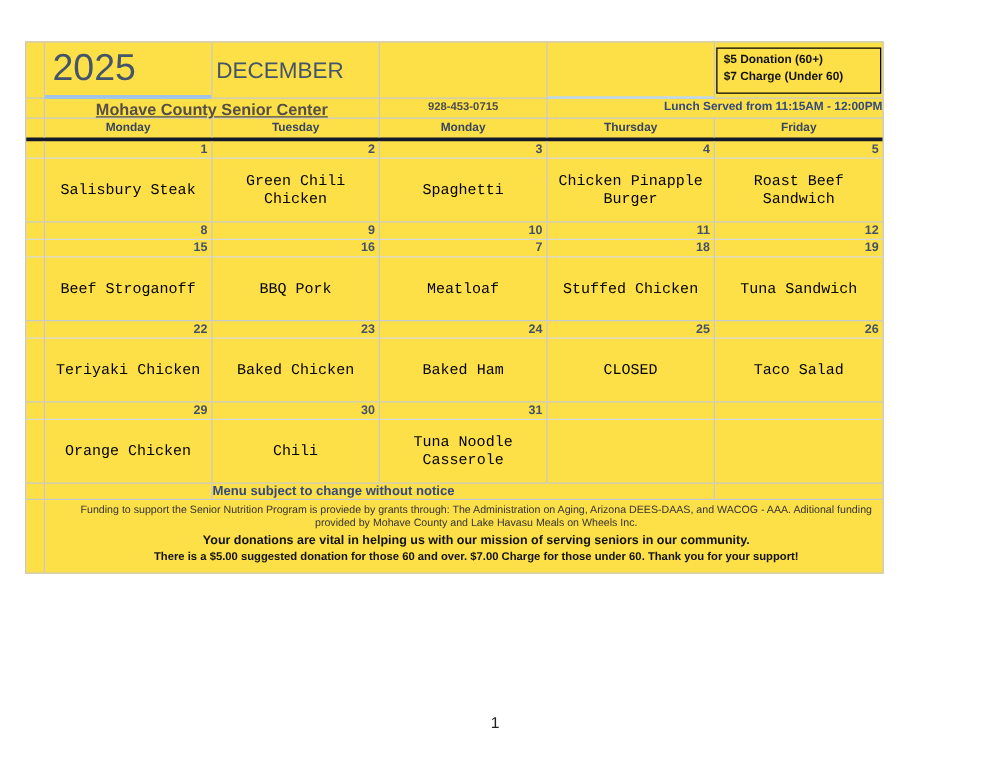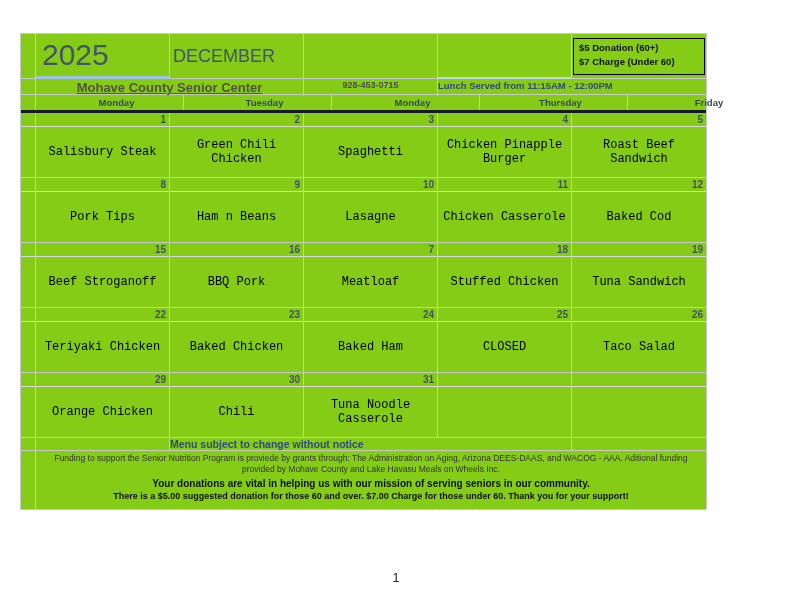--- a/index.html
+++ b/index.html
@@ -4,21 +4,21 @@
 <style>
   html,body { margin:0; padding:0; }
   body {
     width:792px; height:612px; background:#ffffff; position:relative;
     font-family:"Liberation Sans", sans-serif; overflow:hidden;
   }
   * { box-sizing:border-box; }
 
   .sheet {
     position:absolute; left:20px; top:33px; width:687px;
-    border:1px solid #c9c9c9; background:#84cc16;
+    border:1px solid #c9c9c9; background:#fde047;
   }
   .row { display:grid; }
   .cols6 { grid-template-columns:15px 134px 134px 134px 134px 134px; }
   .cell { border-right:1px solid #c9c9c9; overflow:visible; }
   .cell:last-child { border-right:none; }
   .hline { border-bottom:1px solid #c9c9c9; }
 
   
   .title-row { height:45px; }
   .year-cell {
@@ -30,39 +30,39 @@
   .donation-cell { padding:4px 1px 4px 1px; }
   .donation-box {
     border:1px solid #000; height:100%; padding:2px 18px 0 5px;
     font-weight:bold; font-size:9.5px; line-height:1.5; color:#111;
   }
 
   
   .subtitle-row { grid-template-columns:15px 268px 134px 268px; height:16px; }
   .center-name { font-weight:bold; font-size:13px; color:#554f46; text-align:center; line-height:17px;text-decoration:underline; }
   .phone { font-weight:bold; font-size:9px; color:#4d4d4d; text-align:center; line-height:13px; }
-  .lunch { font-weight:bold; font-size:9.5px; color:#34497e; text-align:left; line-height:14px; }
-
-  
-  .dayhdr-row { height:18px; border-bottom:3px solid #141a2b;gap:14px; }
+  .lunch { font-weight:bold; font-size:9.5px; color:#34497e; text-align:right; line-height:14px; }
+
+  
+  .dayhdr-row { height:18px; border-bottom:3px solid #141a2b; }
   .day-name { font-weight:bold; font-size:9.5px; color:#37455f; text-align:center; line-height:15px; }
 
   
   .date-row { height:14px; border-bottom:1px solid #d9d9d9; }
   .date-num { display:block; text-align:right; padding-right:3px; font-weight:bold; font-size:10px; color:#44506b; line-height:14px; }
   .meal-row { height:51px; border-bottom:1px solid #c9c9c9; }
   .meal-cell { display:flex; align-items:center; justify-content:center; }
   .meal { font-family:Liberation Mono, monospace; font-size:12px; color:#000; text-align:center; padding:0 2px; }
 
   
   .notice-row { grid-template-columns:15px 134px 402px 134px; height:13px; border-bottom:1px solid #c9c9c9; }
   .notice { font-weight:bold; font-size:10.5px; color:#34497e; text-align:left; line-height:13px; }
 
   
-  .footer-row { grid-template-columns:15px 670px; height:58px; }
+  .footer-row { grid-template-columns:15px 670px; height:58px;gap:10px; }
   .footer-cell { text-align:center; padding-top:2px; }
   .funding { font-size:8.5px; color:#333; line-height:11px; margin:0 10px; }
   .donate-bold { font-weight:bold; font-size:10px; color:#111; margin:3px 0 0; }
   .charge { font-weight:bold; font-size:9px; color:#111; margin:2px 0 0; }
 
   .page-num {
     position:absolute; top:571px; left:0; width:792px; text-align:center;
     font-size:12.5px; color:#222;
   }
 </style>
@@ -149,38 +149,20 @@
     <div class="cell">
         <span class="date-num">10</span>
       </div>
     <div class="cell">
         <span class="date-num">11</span>
       </div>
     <div class="cell">
         <span class="date-num">12</span>
       </div>
   </div>
-  <div class="row cols6 meal-row">
-    <div class="cell"></div>
-    <div class="cell meal-cell">
-        <span class="meal">Pork Tips</span>
-      </div>
-    <div class="cell meal-cell">
-        <span class="meal">Ham n Beans</span>
-      </div>
-    <div class="cell meal-cell">
-        <span class="meal">Lasagne</span>
-      </div>
-    <div class="cell meal-cell">
-        <span class="meal">Chicken Casserole</span>
-      </div>
-    <div class="cell meal-cell">
-        <span class="meal">Baked Cod</span>
-      </div>
-  </div>
 
   <div class="row cols6 date-row">
     <div class="cell"></div>
     <div class="cell">
         <span class="date-num">15</span>
       </div>
     <div class="cell">
         <span class="date-num">16</span>
       </div>
     <div class="cell">

